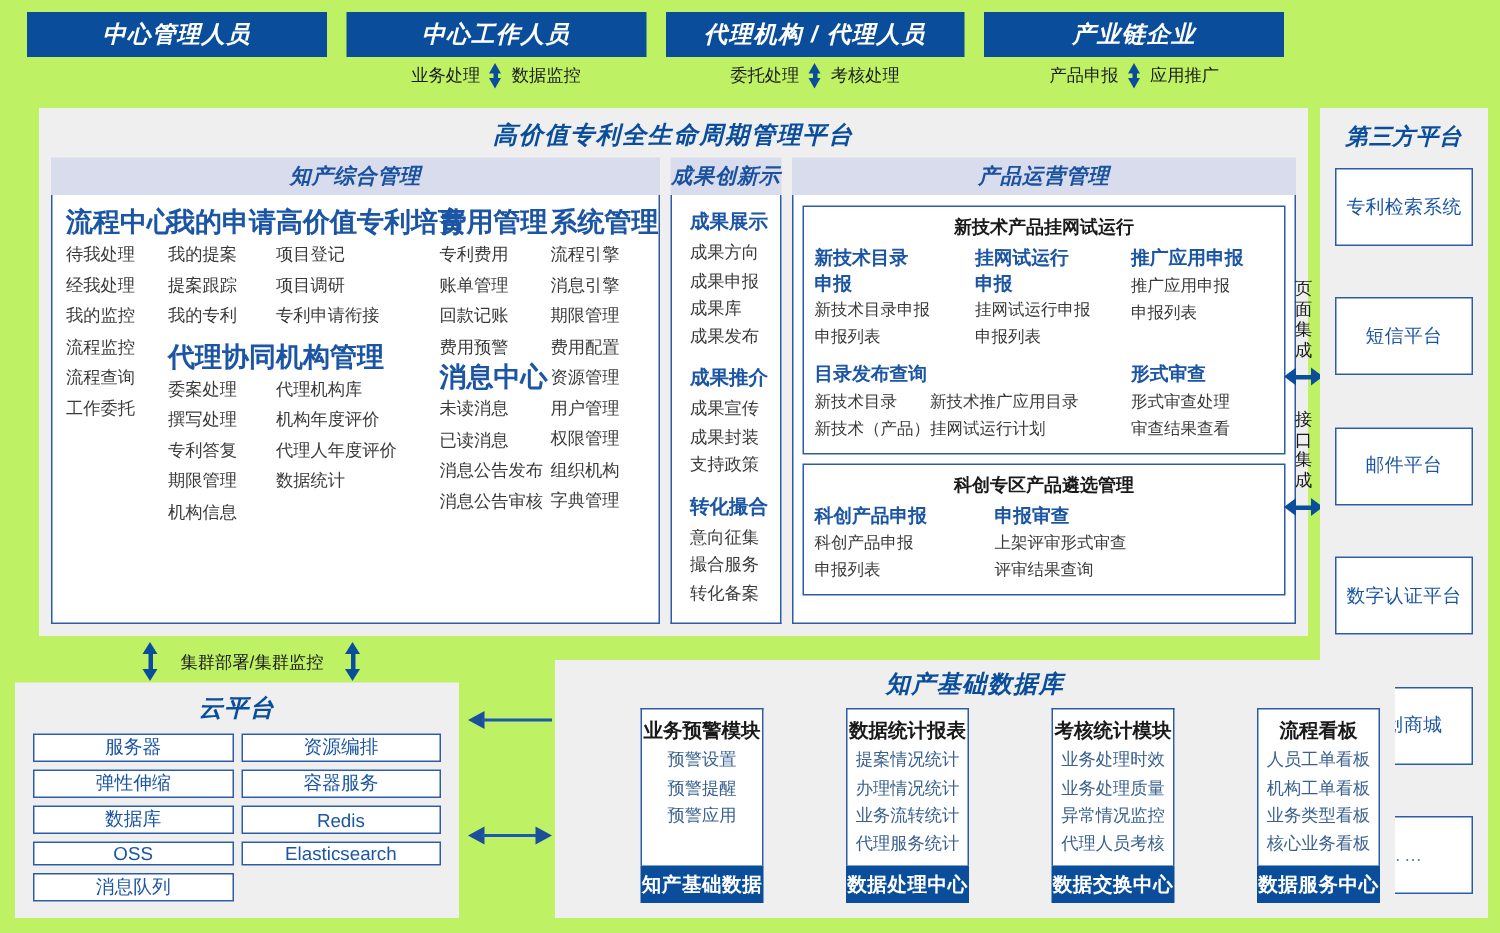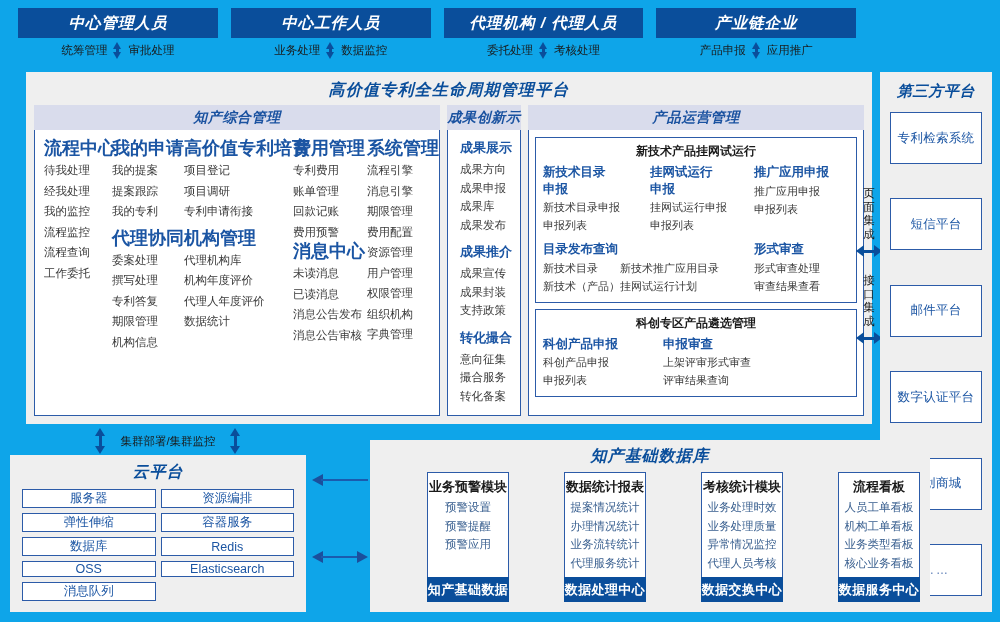--- a/index.html
+++ b/index.html
@@ -4,21 +4,21 @@
 <style>
   * { box-sizing: border-box; }
   html, body {
     margin: 0; padding: 0;
     background: #ffffff;
     font-family: "Liberation Sans", "DejaVu Sans", sans-serif;
   }
   #page {
     position: relative;
     width: 1000px; height: 622px;
-    background: #0ea5e9;
+    background: #bef264;
     overflow: hidden;
   }
 
   
   .role-row {
     position: absolute; left: 18px; top: 8px;
     width: 838px; height: 54px;
     display: flex; gap: 13px;
   }
   .role-col { flex: 1; display: flex; flex-direction: column; }
@@ -252,27 +252,20 @@
   }
 </style>
 </head>
 <body>
 
 <div id="page">
 
   <div class="role-row">
     <div class="role-col">
       <div class="role-box">中心管理人员</div>
-      <div class="role-sub">
-        <span class="lbl">统筹管理</span>
-        <span class="updown">
-            <i></i>
-          </span>
-        <span class="lbl">审批处理</span>
-      </div>
     </div>
     <div class="role-col">
       <div class="role-box">中心工作人员</div>
       <div class="role-sub">
         <span class="lbl">业务处理</span>
         <span class="updown">
             <i></i>
           </span>
         <span class="lbl">数据监控</span>
       </div>

